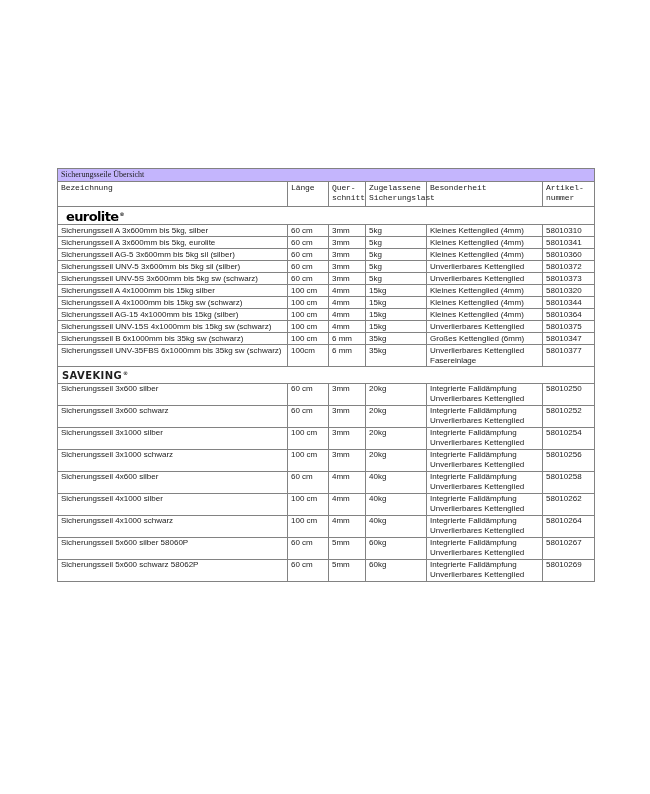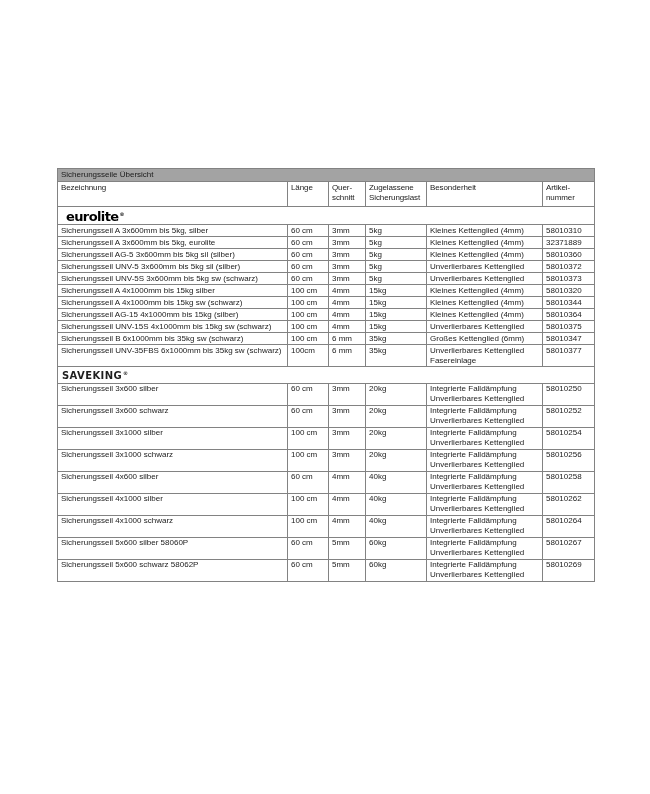--- a/index.html
+++ b/index.html
@@ -30,24 +30,26 @@
     text-align: left;
     vertical-align: top;
     padding: 0.5px 3px;
     color: #1b1b1b;
   }
   .spec th {
     white-space: pre-line;
     padding: 1px 2px 1px 3px;
     height: 22px;
     letter-spacing: -0.1px;
+    font-family: Liberation Mono, monospace;
   }
   .title-row td {
-    background: #a3a3a3;
+    background: #c4b5fd;
     height: 11px;
+    font-family: Liberation Serif, serif;
   }
   .brand-cell {
     height: 13px;
     padding: 1px 3px 1px 5px;
   }
   .nowrap {
     white-space: nowrap;
     overflow: hidden;
   }
   .cell-besonderheit {
@@ -118,21 +120,21 @@
           <td class="cell-sicherungslast nowrap">5kg</td>
           <td class="cell-besonderheit">Kleines Kettenglied (4mm)</td>
           <td class="cell-artikelnummer nowrap">58010310</td>
         </tr>
         <tr>
           <td class="cell-bezeichnung nowrap">Sicherungsseil A 3x600mm bis 5kg, eurolite</td>
           <td class="cell-laenge nowrap">60 cm</td>
           <td class="cell-querschnitt nowrap">3mm</td>
           <td class="cell-sicherungslast nowrap">5kg</td>
           <td class="cell-besonderheit">Kleines Kettenglied (4mm)</td>
-          <td class="cell-artikelnummer nowrap">32371889</td>
+          <td class="cell-artikelnummer nowrap">58010341</td>
         </tr>
         <tr>
           <td class="cell-bezeichnung nowrap">Sicherungsseil AG-5 3x600mm bis 5kg sil (silber)</td>
           <td class="cell-laenge nowrap">60 cm</td>
           <td class="cell-querschnitt nowrap">3mm</td>
           <td class="cell-sicherungslast nowrap">5kg</td>
           <td class="cell-besonderheit">Kleines Kettenglied (4mm)</td>
           <td class="cell-artikelnummer nowrap">58010360</td>
         </tr>
         <tr>

